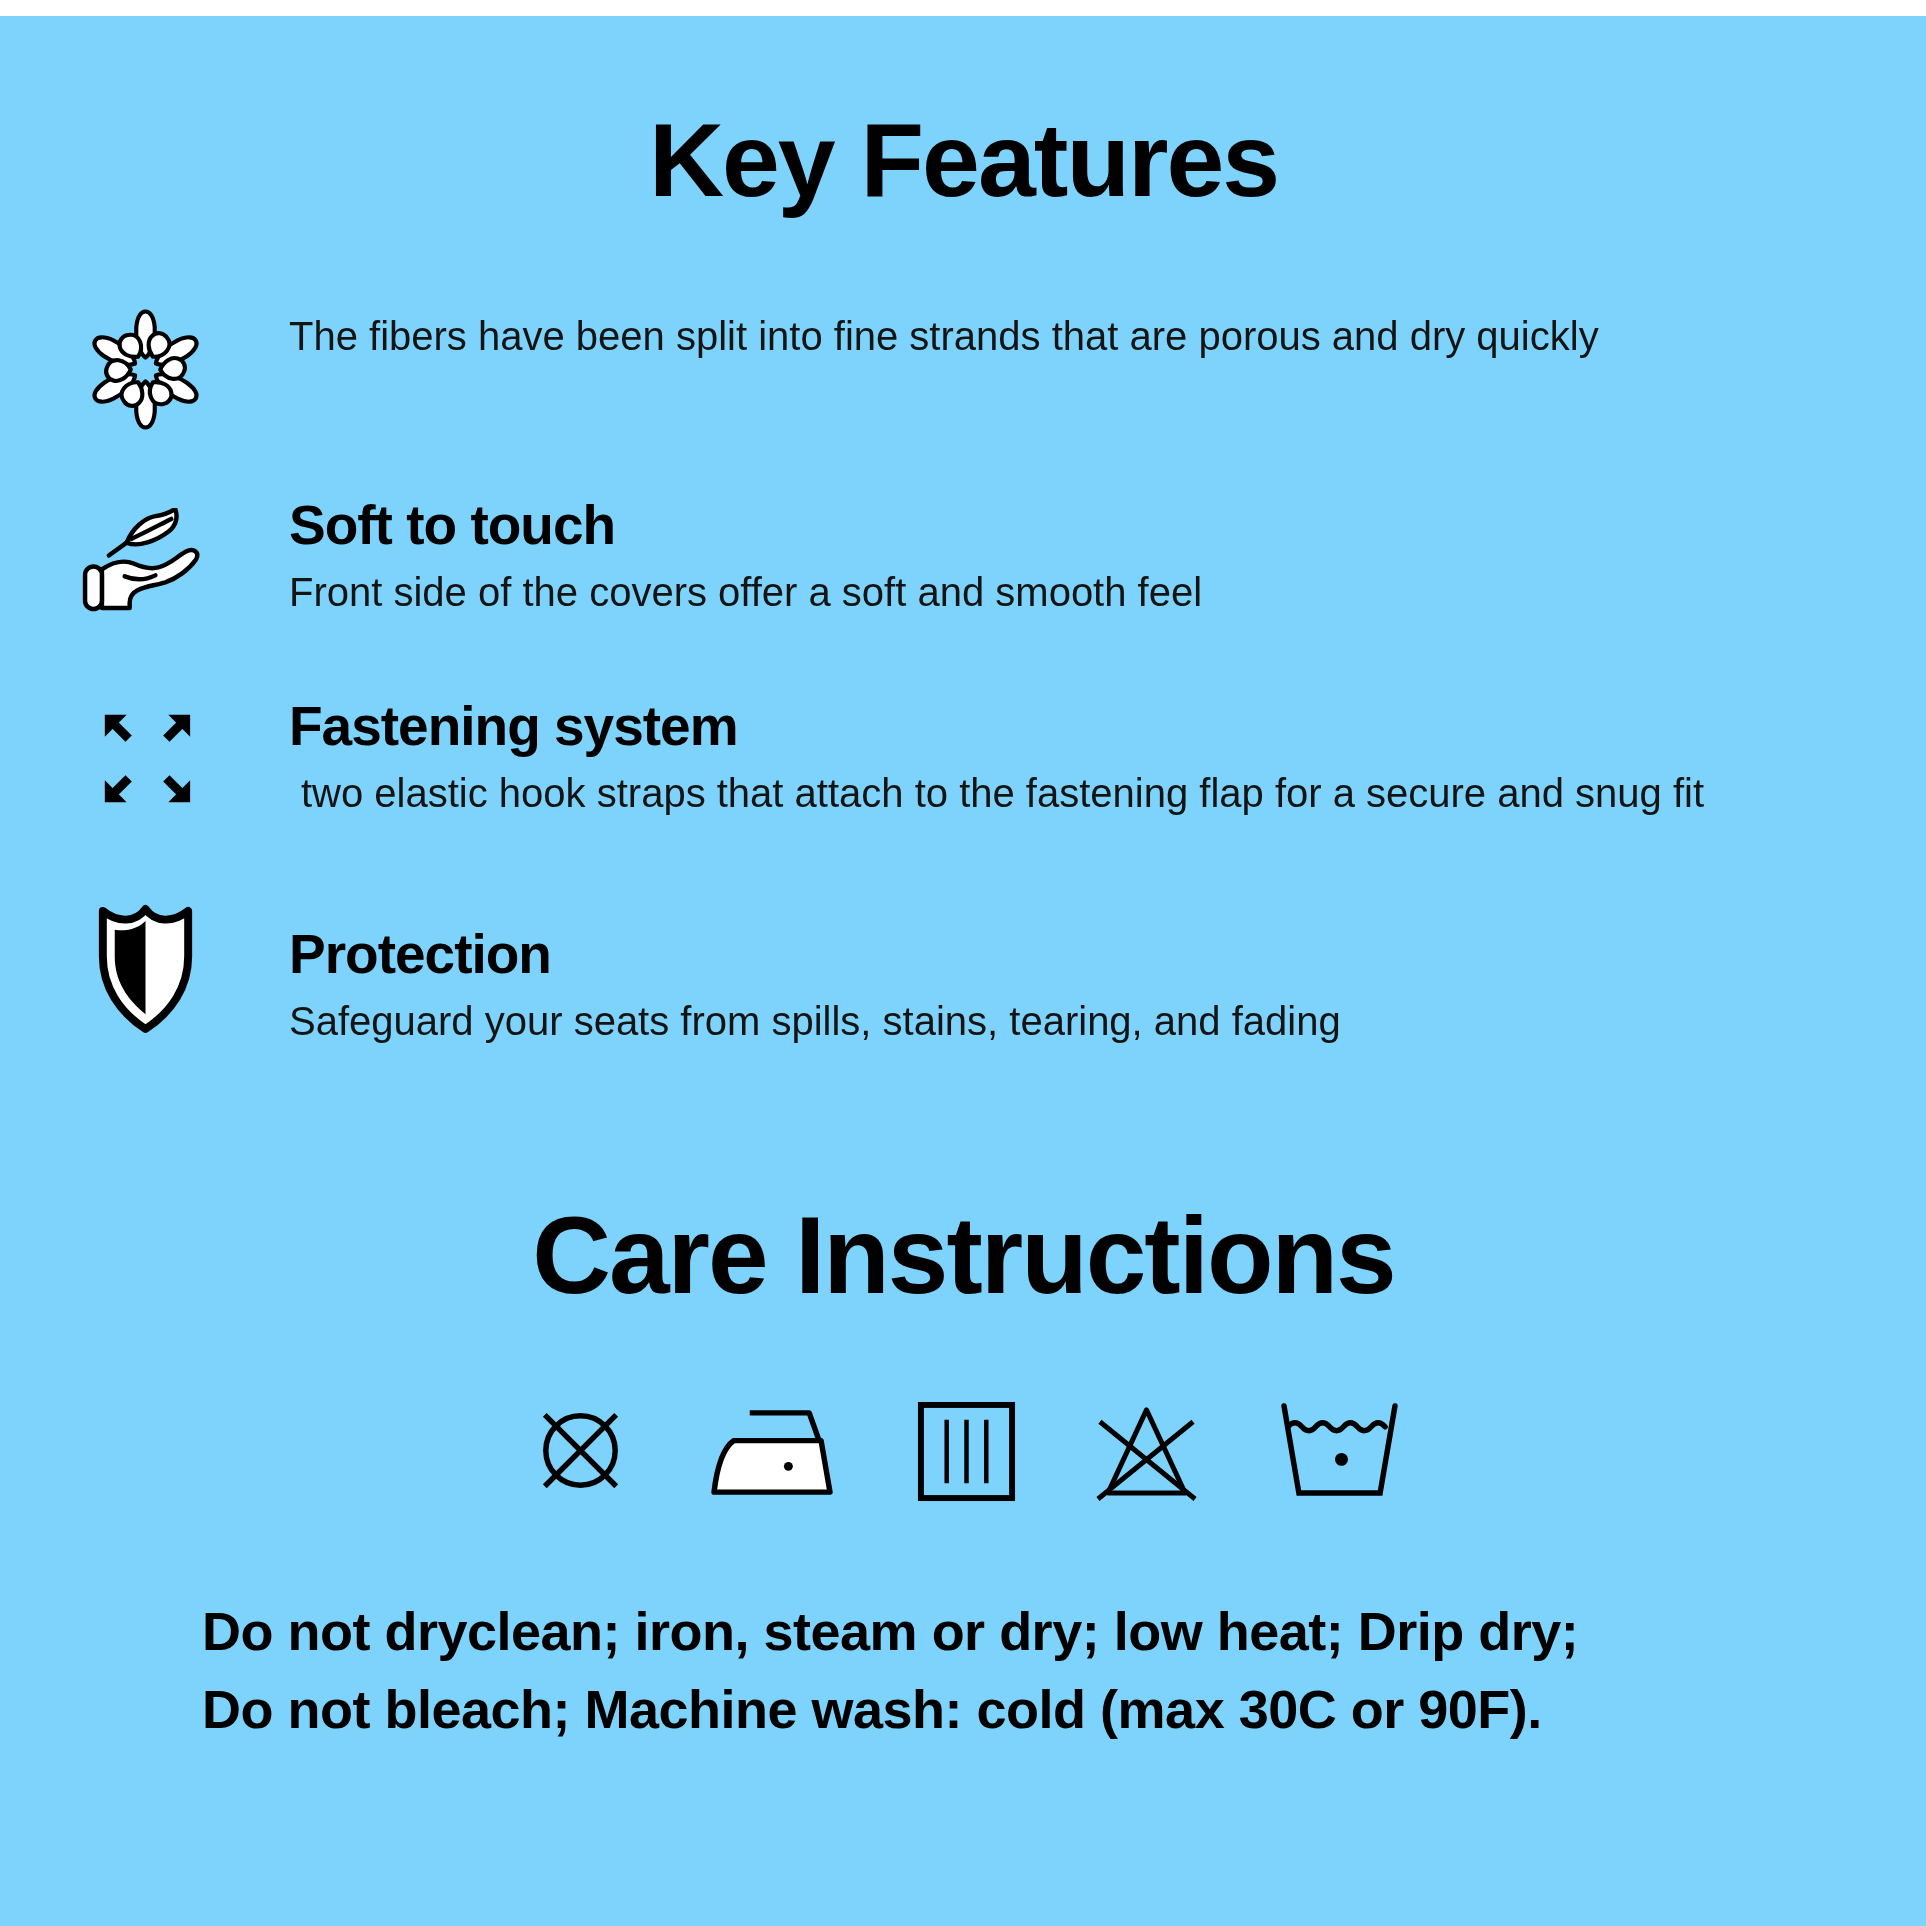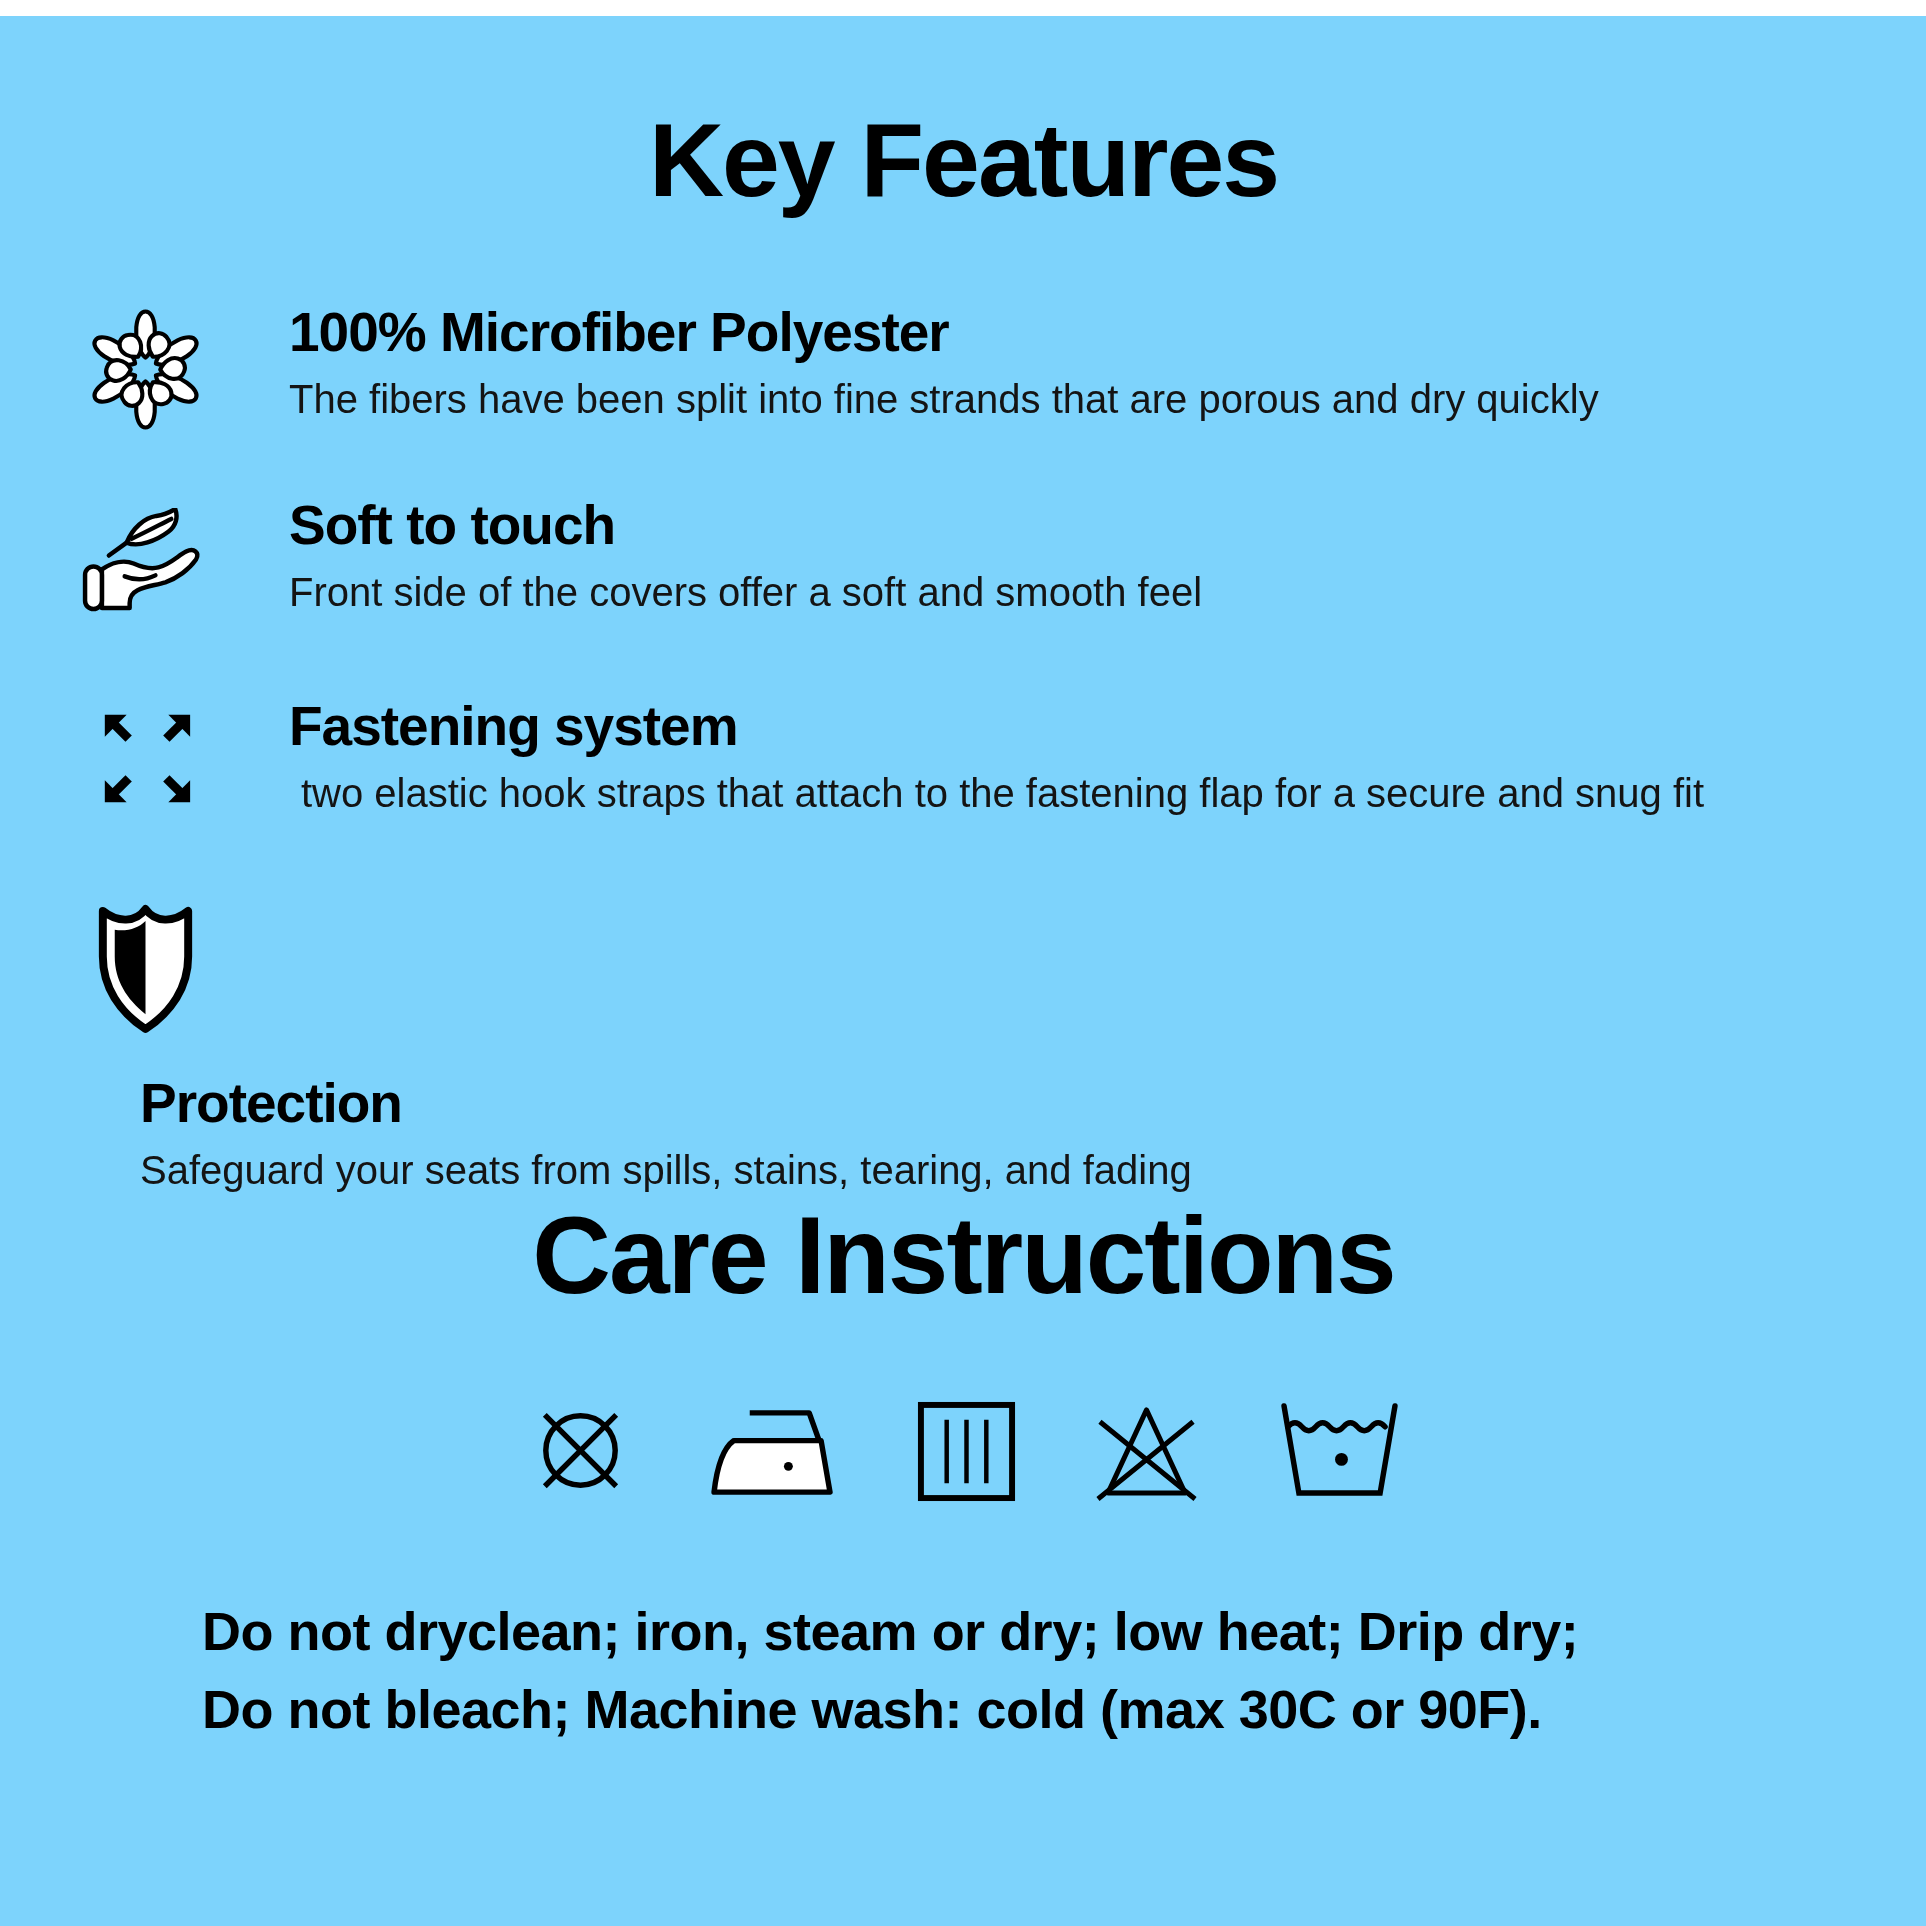--- a/index.html
+++ b/index.html
@@ -56,21 +56,20 @@
           <use href="#ps" transform="rotate(30)"></use>
             <use href="#ps" transform="rotate(90)"></use>
             <use href="#ps" transform="rotate(150)"></use>
           <use href="#ps" transform="rotate(210)"></use>
             <use href="#ps" transform="rotate(270)"></use>
             <use href="#ps" transform="rotate(330)"></use>
         </g>
       </svg>
     </div>
     <div class="feature-text">
-      <div class="feature-title">100% Microfiber Polyester</div>
       <div class="feature-desc">The fibers have been split into fine strands that are porous and dry quickly</div>
     </div>
   </div>
 
   <div class="feature-row" style="top:478px;">
     <div class="icon-box" style="margin-top:14px;">
       <svg width="133" height="107" viewBox="0 0 134 108" aria-hidden="true">
         <g fill="none" stroke="#000" stroke-width="4.5" stroke-linecap="round" stroke-linejoin="round">
           <path d="M48,35 L30,48"></path>
           <path d="M48,35 C54,20 66,10 78,8 C86,7 92,4 97,1 C100,9 98,18 90,24 C78,33 60,40 48,35 Z" fill="#fff"></path>
@@ -105,21 +104,21 @@
       </svg>
     </div>
     <div class="feature-text">
       <div class="feature-title">Fastening system</div>
       <div class="feature-desc">
         <div class="desc-line2">two elastic hook straps that attach to the fastening flap for a secure and snug fit</div>
       </div>
     </div>
   </div>
 
-  <div class="feature-row" style="top:879px;flex-direction:column;">
+  <div class="feature-row" style="top:879px;">
     <div class="icon-box">
       <svg width="127" height="147" viewBox="0 0 128 148" aria-hidden="true">
         <path d="M21,16 C36,28 54,28 64,14 C74,28 92,28 107,16 L107,62 C107,93 90,118 64,135 C38,118 21,93 21,62 Z" fill="#fff" stroke="#000" stroke-width="8" stroke-linejoin="round"></path>
         <path d="M64,26 C57,33 46,37 33,35 L33,62 C33,86 45,105 64,120 Z" fill="#000"></path>
       </svg>
     </div>
     <div class="feature-text" style="margin-top:28px;">
       <div class="feature-title">Protection</div>
       <div class="feature-desc">Safeguard your seats from spills, stains, tearing, and fading</div>
     </div>

